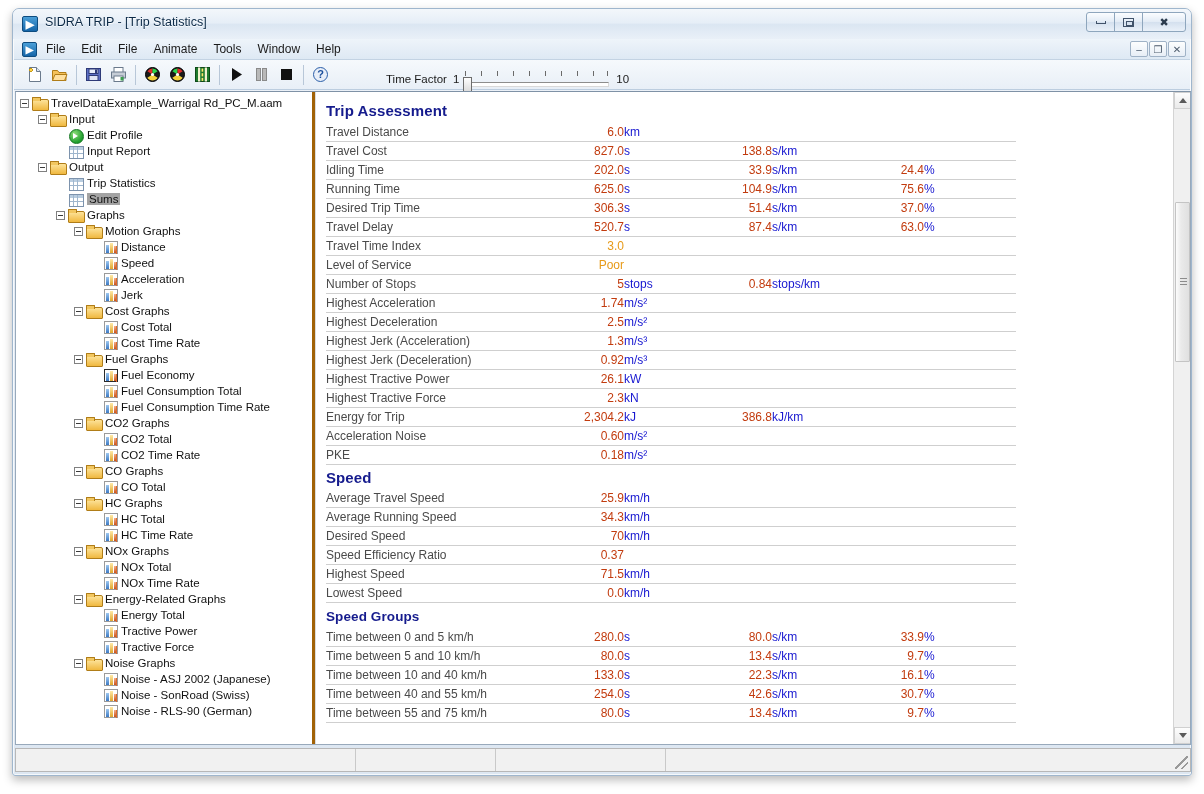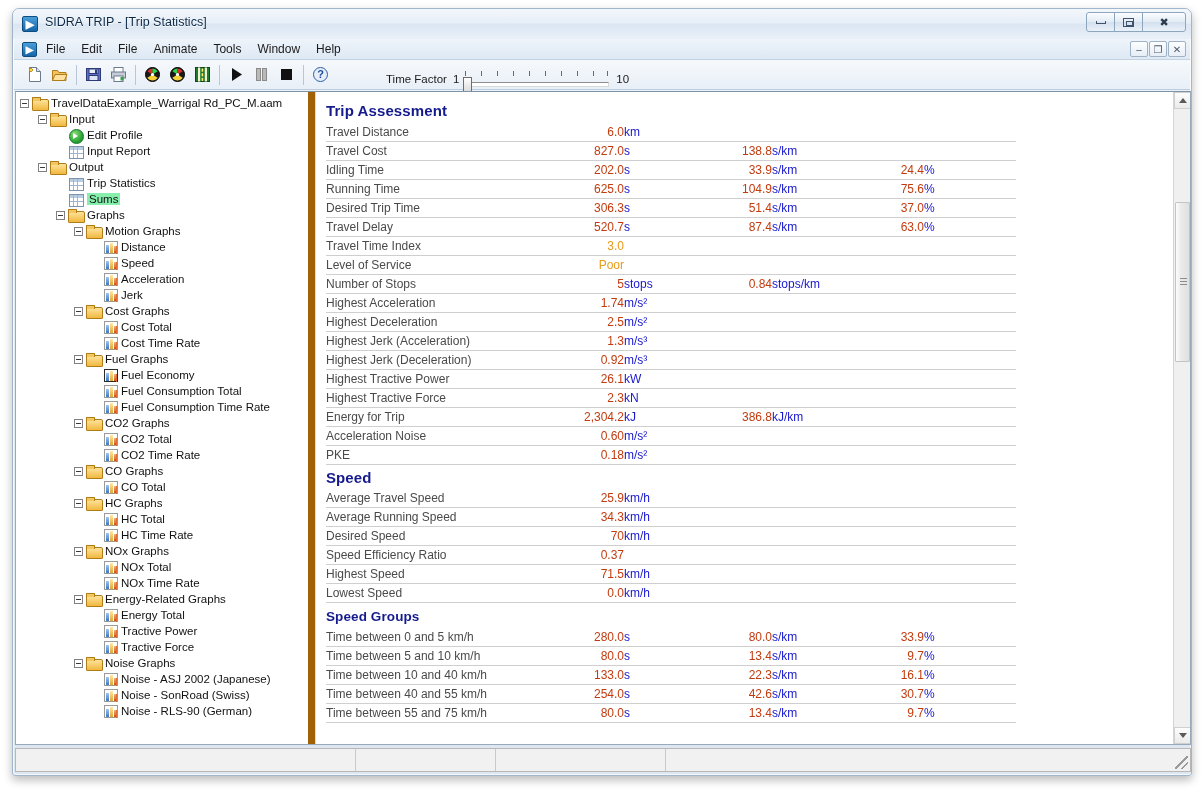--- a/index.html
+++ b/index.html
@@ -127,21 +127,21 @@
     background: #f2f2f2;
     border: 1px solid #98a9bb;
     border-top-color: #7f92a6;
     display: flex;
   }
 
   
   #tree-pane {
     width: 299px; height: 100%;
     background: #ffffff;
-    border-right: 7px solid #a16207;
+    border-right: 3px solid #a16207;
     position: relative; overflow: hidden;
   }
   #tree-inner {
     position:absolute; left:0; top:0; right:0; bottom:0;
     padding: 3px 0 0 4px;
     overflow: hidden;
   }
   .tnode {
     height: 16px; display: flex; align-items: center;
     white-space: nowrap; position: relative;
@@ -149,21 +149,21 @@
   .tnode .twist {
     width: 9px; height: 9px; border: 1px solid #808080; background:#fff;
     margin-right: 3px; position: relative; flex: 0 0 auto;
   }
   .tnode .twist::before {
     content:''; position:absolute; left:1px; top:3px; width:5px; height:1px; background:#3a3a3a;
   }
   .tnode .twist.spacer { border:none; background:none; }
   .tnode .twist.spacer::before { display:none; }
   .tlabel { font-size: 11.5px; color:#111; margin-left: 3px; }
-  .tlabel.sel { background:#86efac; padding: 0 2px; }
+  .tlabel.sel { background:#a3a3a3; padding: 0 2px; }
 
   .ico { width: 16px; height: 15px; flex: 0 0 auto; position: relative; }
   
   .ico-folder::before {
     content:''; position:absolute; left:0; top:3px; width:15px; height:10px;
     background: linear-gradient(to bottom,#fde39a,#f0b83f);
     border:1px solid #b07d18; border-radius: 1px 2px 1px 1px;
   }
   .ico-folder::after {
     content:''; position:absolute; left:0; top:1px; width:7px; height:3px;

